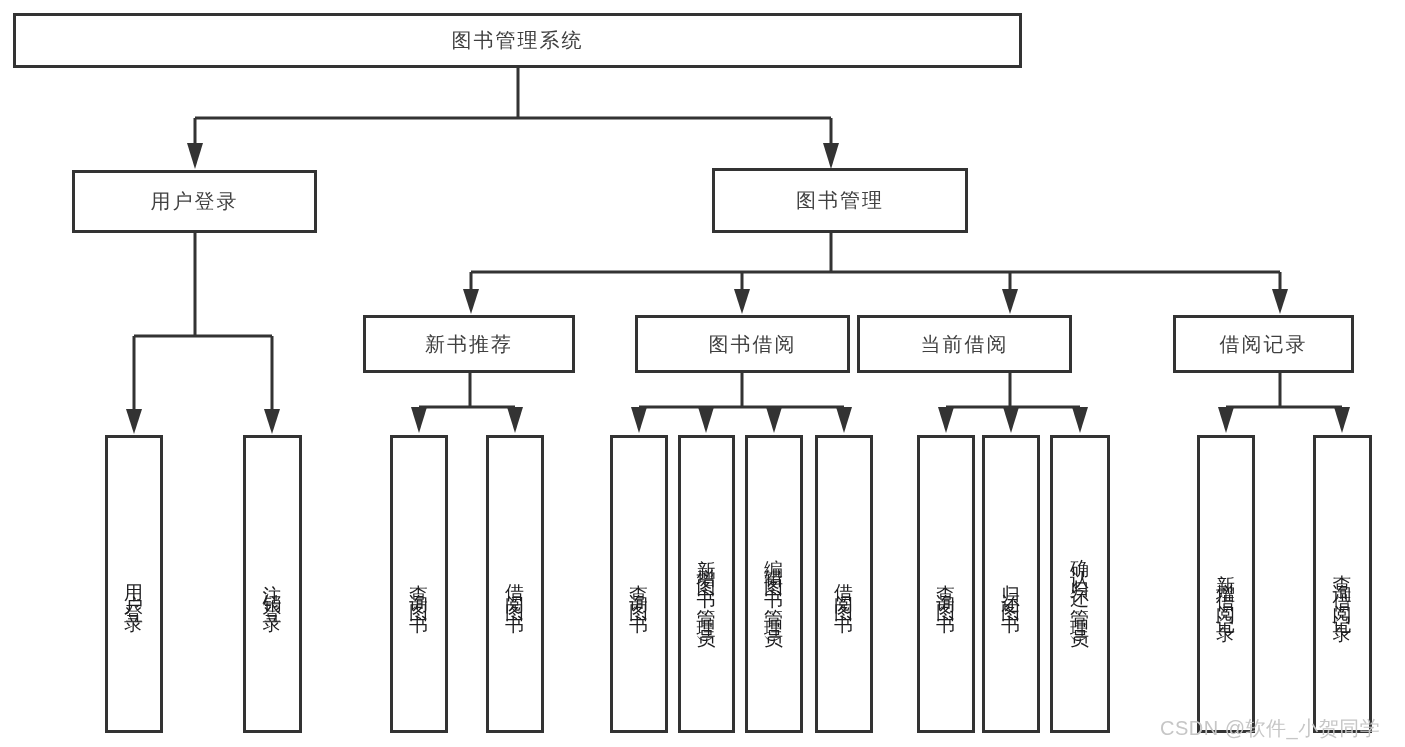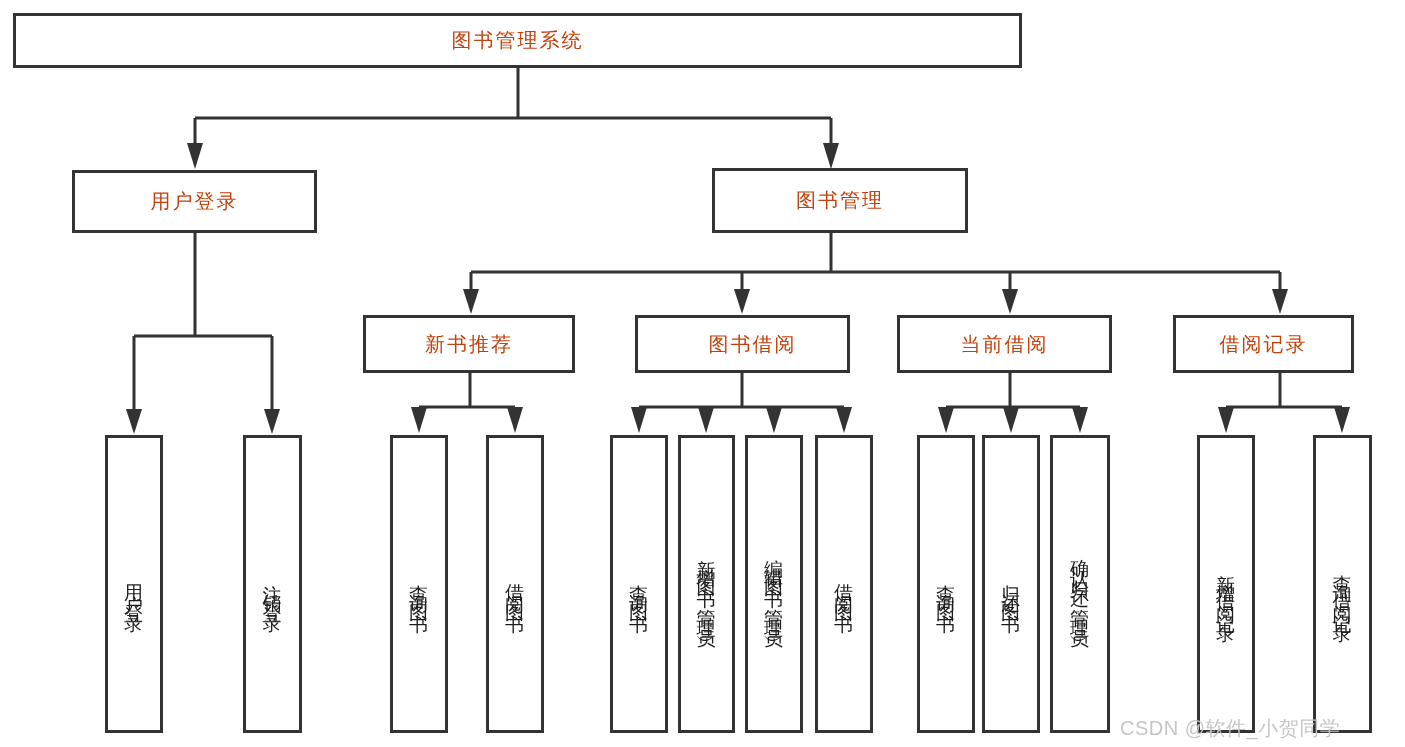--- a/index.html
+++ b/index.html
@@ -7,29 +7,29 @@
     position:relative; width:1405px; height:747px; background:#ffffff;
     font-family:"Liberation Sans","DejaVu Sans",sans-serif; overflow:hidden;
   }
   #wires { position:absolute; left:0; top:0; width:1405px; height:747px; z-index:1; }
   .node {
     position:absolute; z-index:2; box-sizing:border-box;
     background:#ffffff; border:3px solid #333333;
     display:flex; align-items:center; justify-content:center;
   }
   .hlabel {
-    font-size:20px; letter-spacing:2px; color:#c2410c; white-space:nowrap;
+    font-size:20px; letter-spacing:2px; color:#404040; white-space:nowrap;
   }
   .vlabel {
     writing-mode:vertical-rl; text-orientation:mixed;
     font-size:19px; letter-spacing:10px; color:#1d1d1f; line-height:1;
     padding-top:10px;
   }
   #watermark {
-    position:absolute; z-index:3; left:1120px; top:715px;
+    position:absolute; z-index:3; left:1160px; top:715px;
     font-size:20px; color:#c6c6c6; white-space:nowrap; letter-spacing:0.5px;
   }
 </style>
 </head>
 <body>
 
 <div id="stage">
 
   <svg id="wires" viewBox="0 0 1405 747" xmlns="http://www.w3.org/2000/svg">
     <g stroke="#333333" stroke-width="3" fill="none">
@@ -88,21 +88,21 @@
   <div class="node" style="left:712px; top:168px; width:256px; height:65px;">
     <span class="hlabel">图书管理</span>
   </div>
 
   <div class="node" style="left:363px; top:315px; width:212px; height:58px;">
     <span class="hlabel">新书推荐</span>
   </div>
   <div class="node" style="left:635px; top:315px; width:215px; height:58px;padding-left:20px;">
     <span class="hlabel">图书借阅</span>
   </div>
-  <div class="node" style="left:897px; top:315px; width:215px; height:58px;">
+  <div class="node" style="left:857px; top:315px; width:215px; height:58px;">
     <span class="hlabel">当前借阅</span>
   </div>
   <div class="node" style="left:1173px; top:315px; width:181px; height:58px;">
     <span class="hlabel">借阅记录</span>
   </div>
 
   <div class="node" style="left:105px; top:435px; width:58px; height:298px;">
     <span class="vlabel">用户登录</span>
   </div>
   <div class="node" style="left:243px; top:435px; width:59px; height:298px;">

